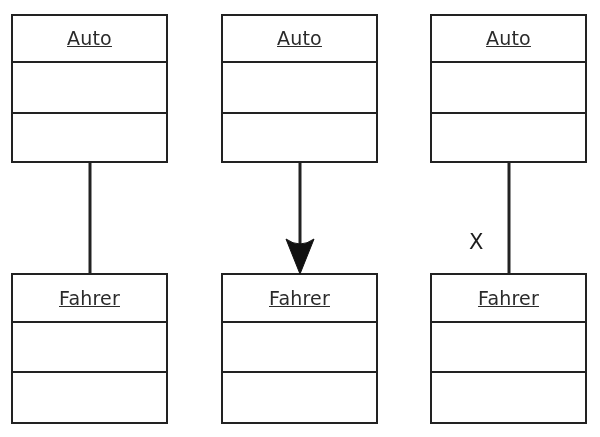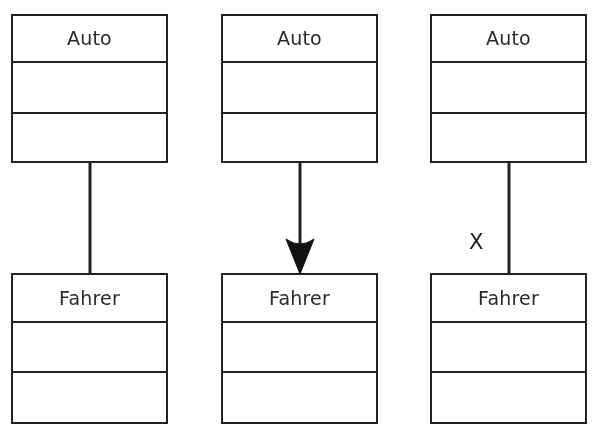--- a/index.html
+++ b/index.html
@@ -39,20 +39,21 @@
   }
   .compartment.attr-compartment {
     border-bottom: 2px solid #222222;
   }
   .class-name {
     font-size: 19px;
     color: #2b2b2b;
     line-height: 1;
     white-space: nowrap;
     letter-spacing: 0.2px;
+    text-decoration: underline;
   }
   .connector-svg {
     position: absolute;
     left: 0;
     top: 0;
     width: 600px;
     height: 437px;
     pointer-events: none;
     overflow: visible;
   }

